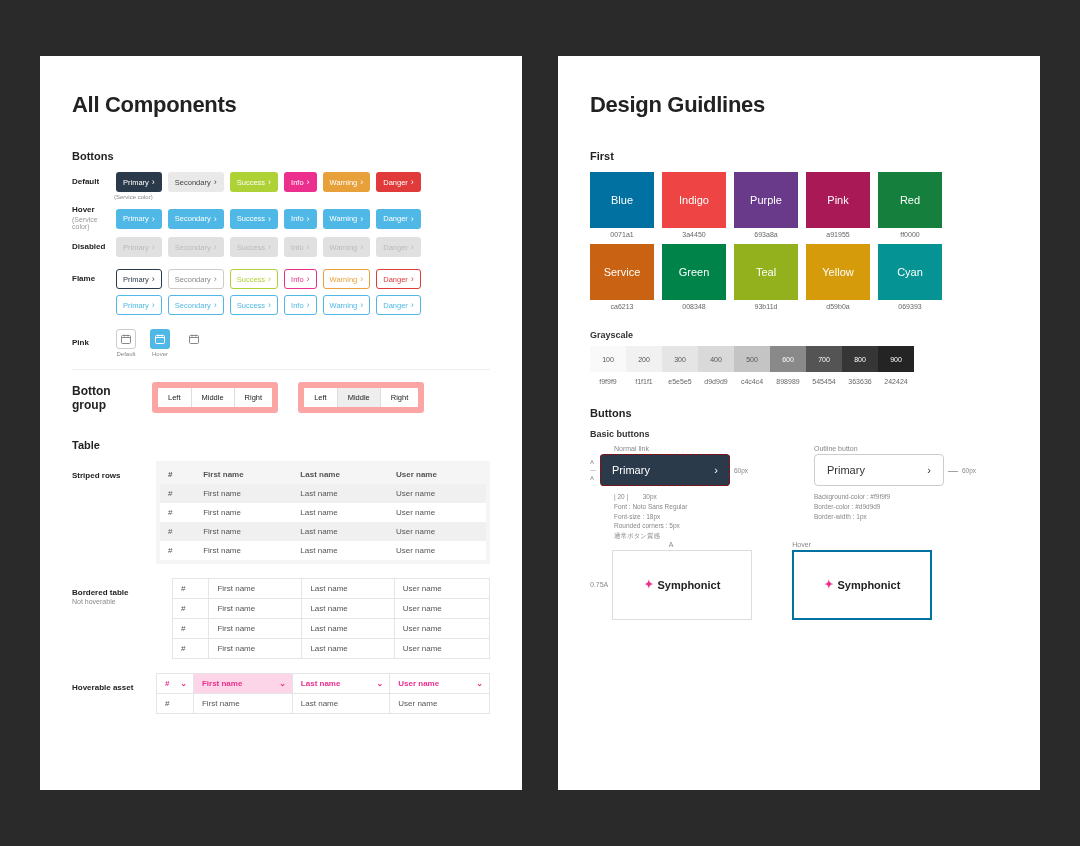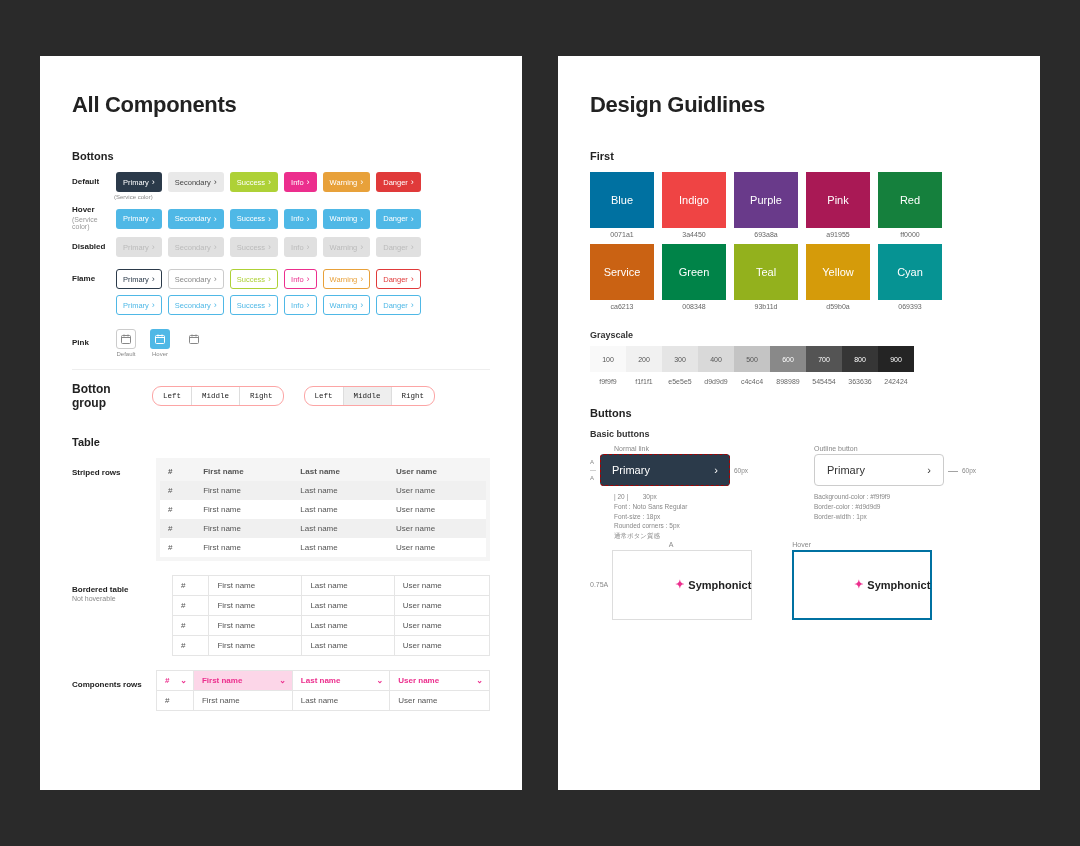--- a/index.html
+++ b/index.html
@@ -48,21 +48,21 @@
   .icon-row { display:flex; gap:14px; align-items:flex-start; margin-left:42px; }
   .icon-cell { text-align:center; }
   .icon-box { width:20px; height:20px; border-radius:3px; display:flex; align-items:center; justify-content:center; }
   .icon-box.default { border:1px solid #ccc; color:#888; }
   .icon-box.hover   { background:#4fb8e6; color:#fff; }
   .icon-box.plain   { color:#888; }
   .icon-sub { font-size:6px; color:#888; margin-top:2px; }
   .cal-svg { width:12px; height:12px; }
   hr { border:none; border-top:1px solid #eee; margin:12px 0; }
   .bg-row { display:flex; gap:20px; align-items:center; }
-  .bg { display:inline-flex; border:1px solid #fca5a5; border-radius:9px; overflow:hidden;font-family:Liberation Mono, monospace; }
+  .bg { display:inline-flex; border:6px solid #fca5a5; border-radius:3px; overflow:hidden; }
   .bg span { font-size:7.5px; padding:5px 10px; border-right:1px solid #ddd; }
   .bg span:last-child { border-right:none; }
   .bg span.sel { background:#eee; }
   table { border-collapse: collapse; width: 100%; font-size:8px; }
   th, td { text-align:left; padding:5px 8px; color:#555; }
   .striped { background:#f5f5f5; padding:4px; }
   .striped table tr:nth-child(even) td { background:#f0f0f0; }
   .striped table tr:nth-child(odd) td { background:#fff; }
   .bordered td, .bordered th { border:1px solid #e5e5e5; }
   .hov { }
@@ -80,21 +80,21 @@
   .gray-grid { display:flex; }
   .gray-grid .g { width:36px; text-align:center; }
   .gray-grid .gb { height:26px; display:flex; align-items:center; justify-content:center; font-size:7px; }
   .basic-row { display:flex; gap:30px; margin-top:4px; }
   .spec { font-size:6.5px; color:#888; line-height:1.5; margin-top:6px; }
   .demo-btn { width:130px; height:32px; border-radius:4px; display:inline-flex; align-items:center; padding:0 12px; font-size:11px; justify-content:space-between; position:relative; }
   .demo-btn.dark { background:#2b3a4a; color:#fff; }
   .demo-btn.out  { border:1px solid #ccc; color:#333; background:#fff; }
   .dims { font-size:6.5px; color:#888; }
   .card-row { display:flex; gap:40px; margin-top:8px; }
-  .card { width:140px; height:70px; border:1px solid #ddd; display:flex; align-items:center; justify-content:flex-end; font-size:11px; font-weight:700; }
+  .card { width:140px; height:70px; border:1px solid #ddd; display:flex; align-items:center; justify-content:center; font-size:11px; font-weight:700; }
   .card.hv { border:2px solid #0071a1; }
   .logo-s { display:inline-flex; align-items:center; gap:4px; }
   .logo-s::before { content:"✦"; color:#ec2e8d; }
   .meas-label { font-size:7px; color:#888; }
 </style>
 </head>
 <body>
 
 <div class="page">
   <h1>All Components</h1>
@@ -284,21 +284,21 @@
               <td>Last name</td>
               <td>User name</td>
             </tr>
       </tbody>
         </table>
     </div>
   </div>
 
   <div style="display:flex; gap:12px; margin-top:14px;">
     <div style="width:72px">
-      <div class="tbl-sub">Components rows</div>
+      <div class="tbl-sub">Hoverable asset</div>
     </div>
     <div style="flex:1">
       <table class="hov bordered">
         <tbody>
             <tr>
           <th style="border:1px solid #e5e5e5">#</th>
           <th class="first" style="border:1px solid #e5e5e5">First name</th>
           <th style="border:1px solid #e5e5e5">Last name</th>
           <th style="border:1px solid #e5e5e5">User name</th>
         </tr>

